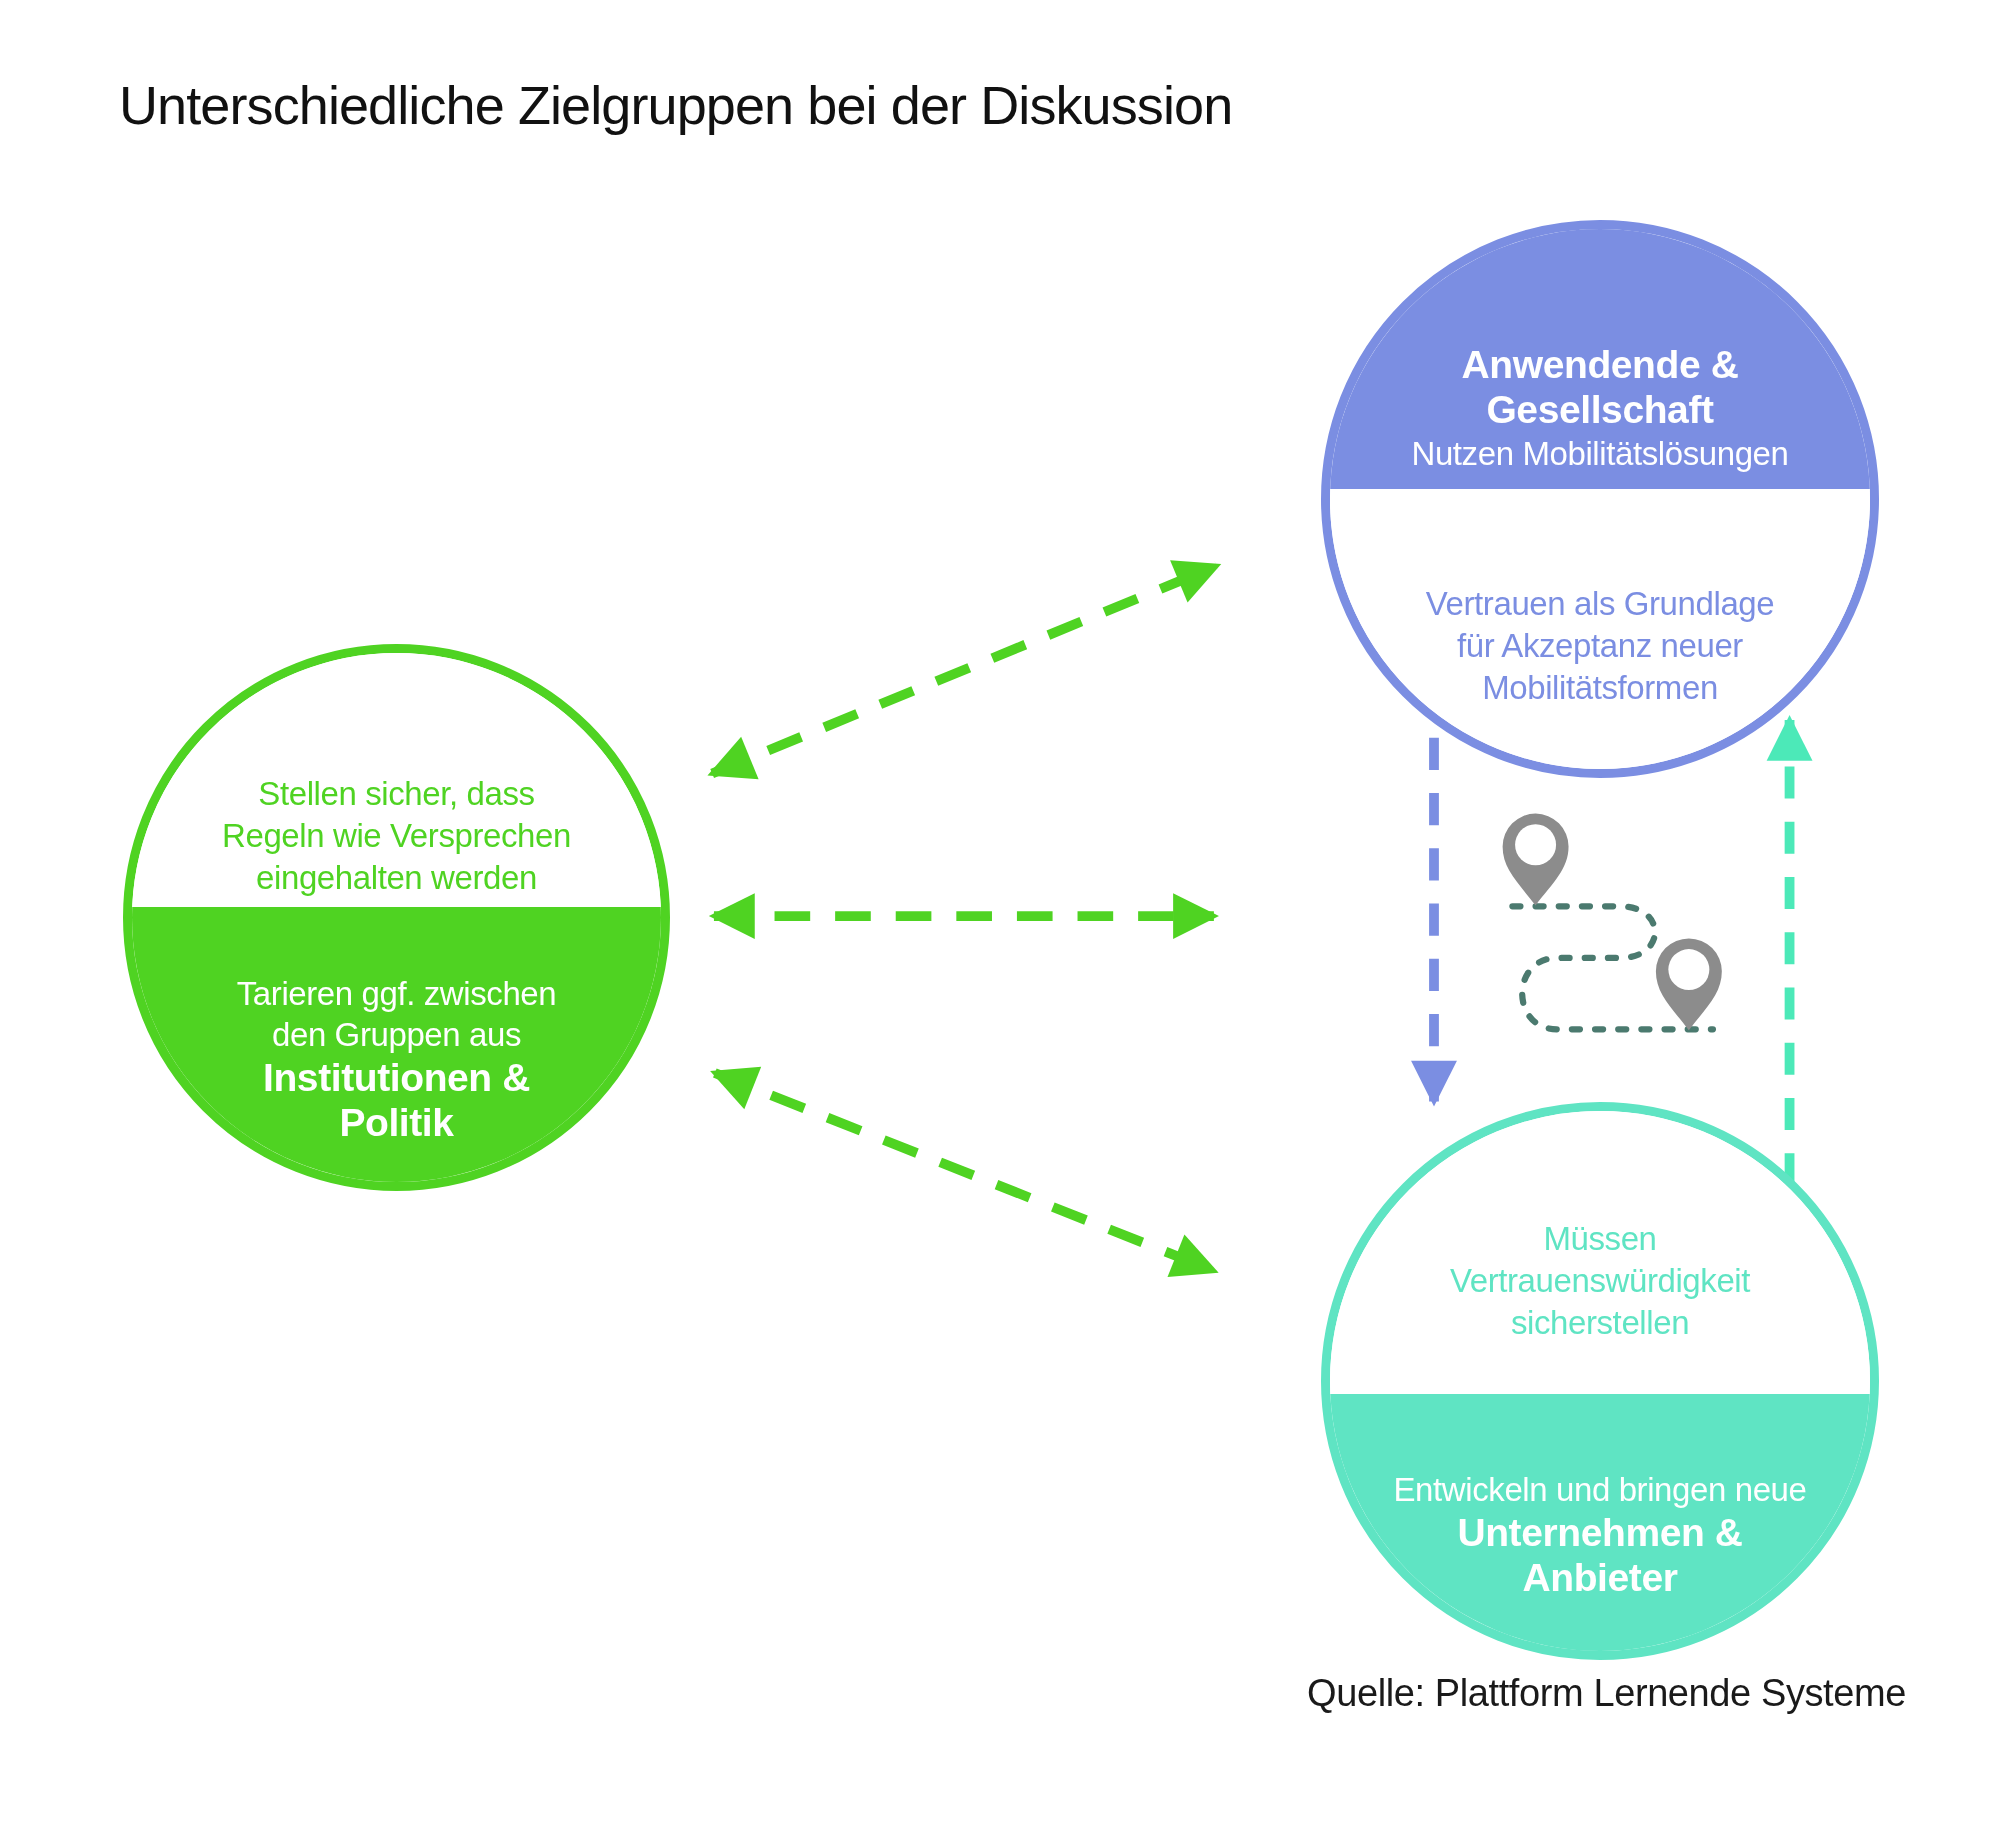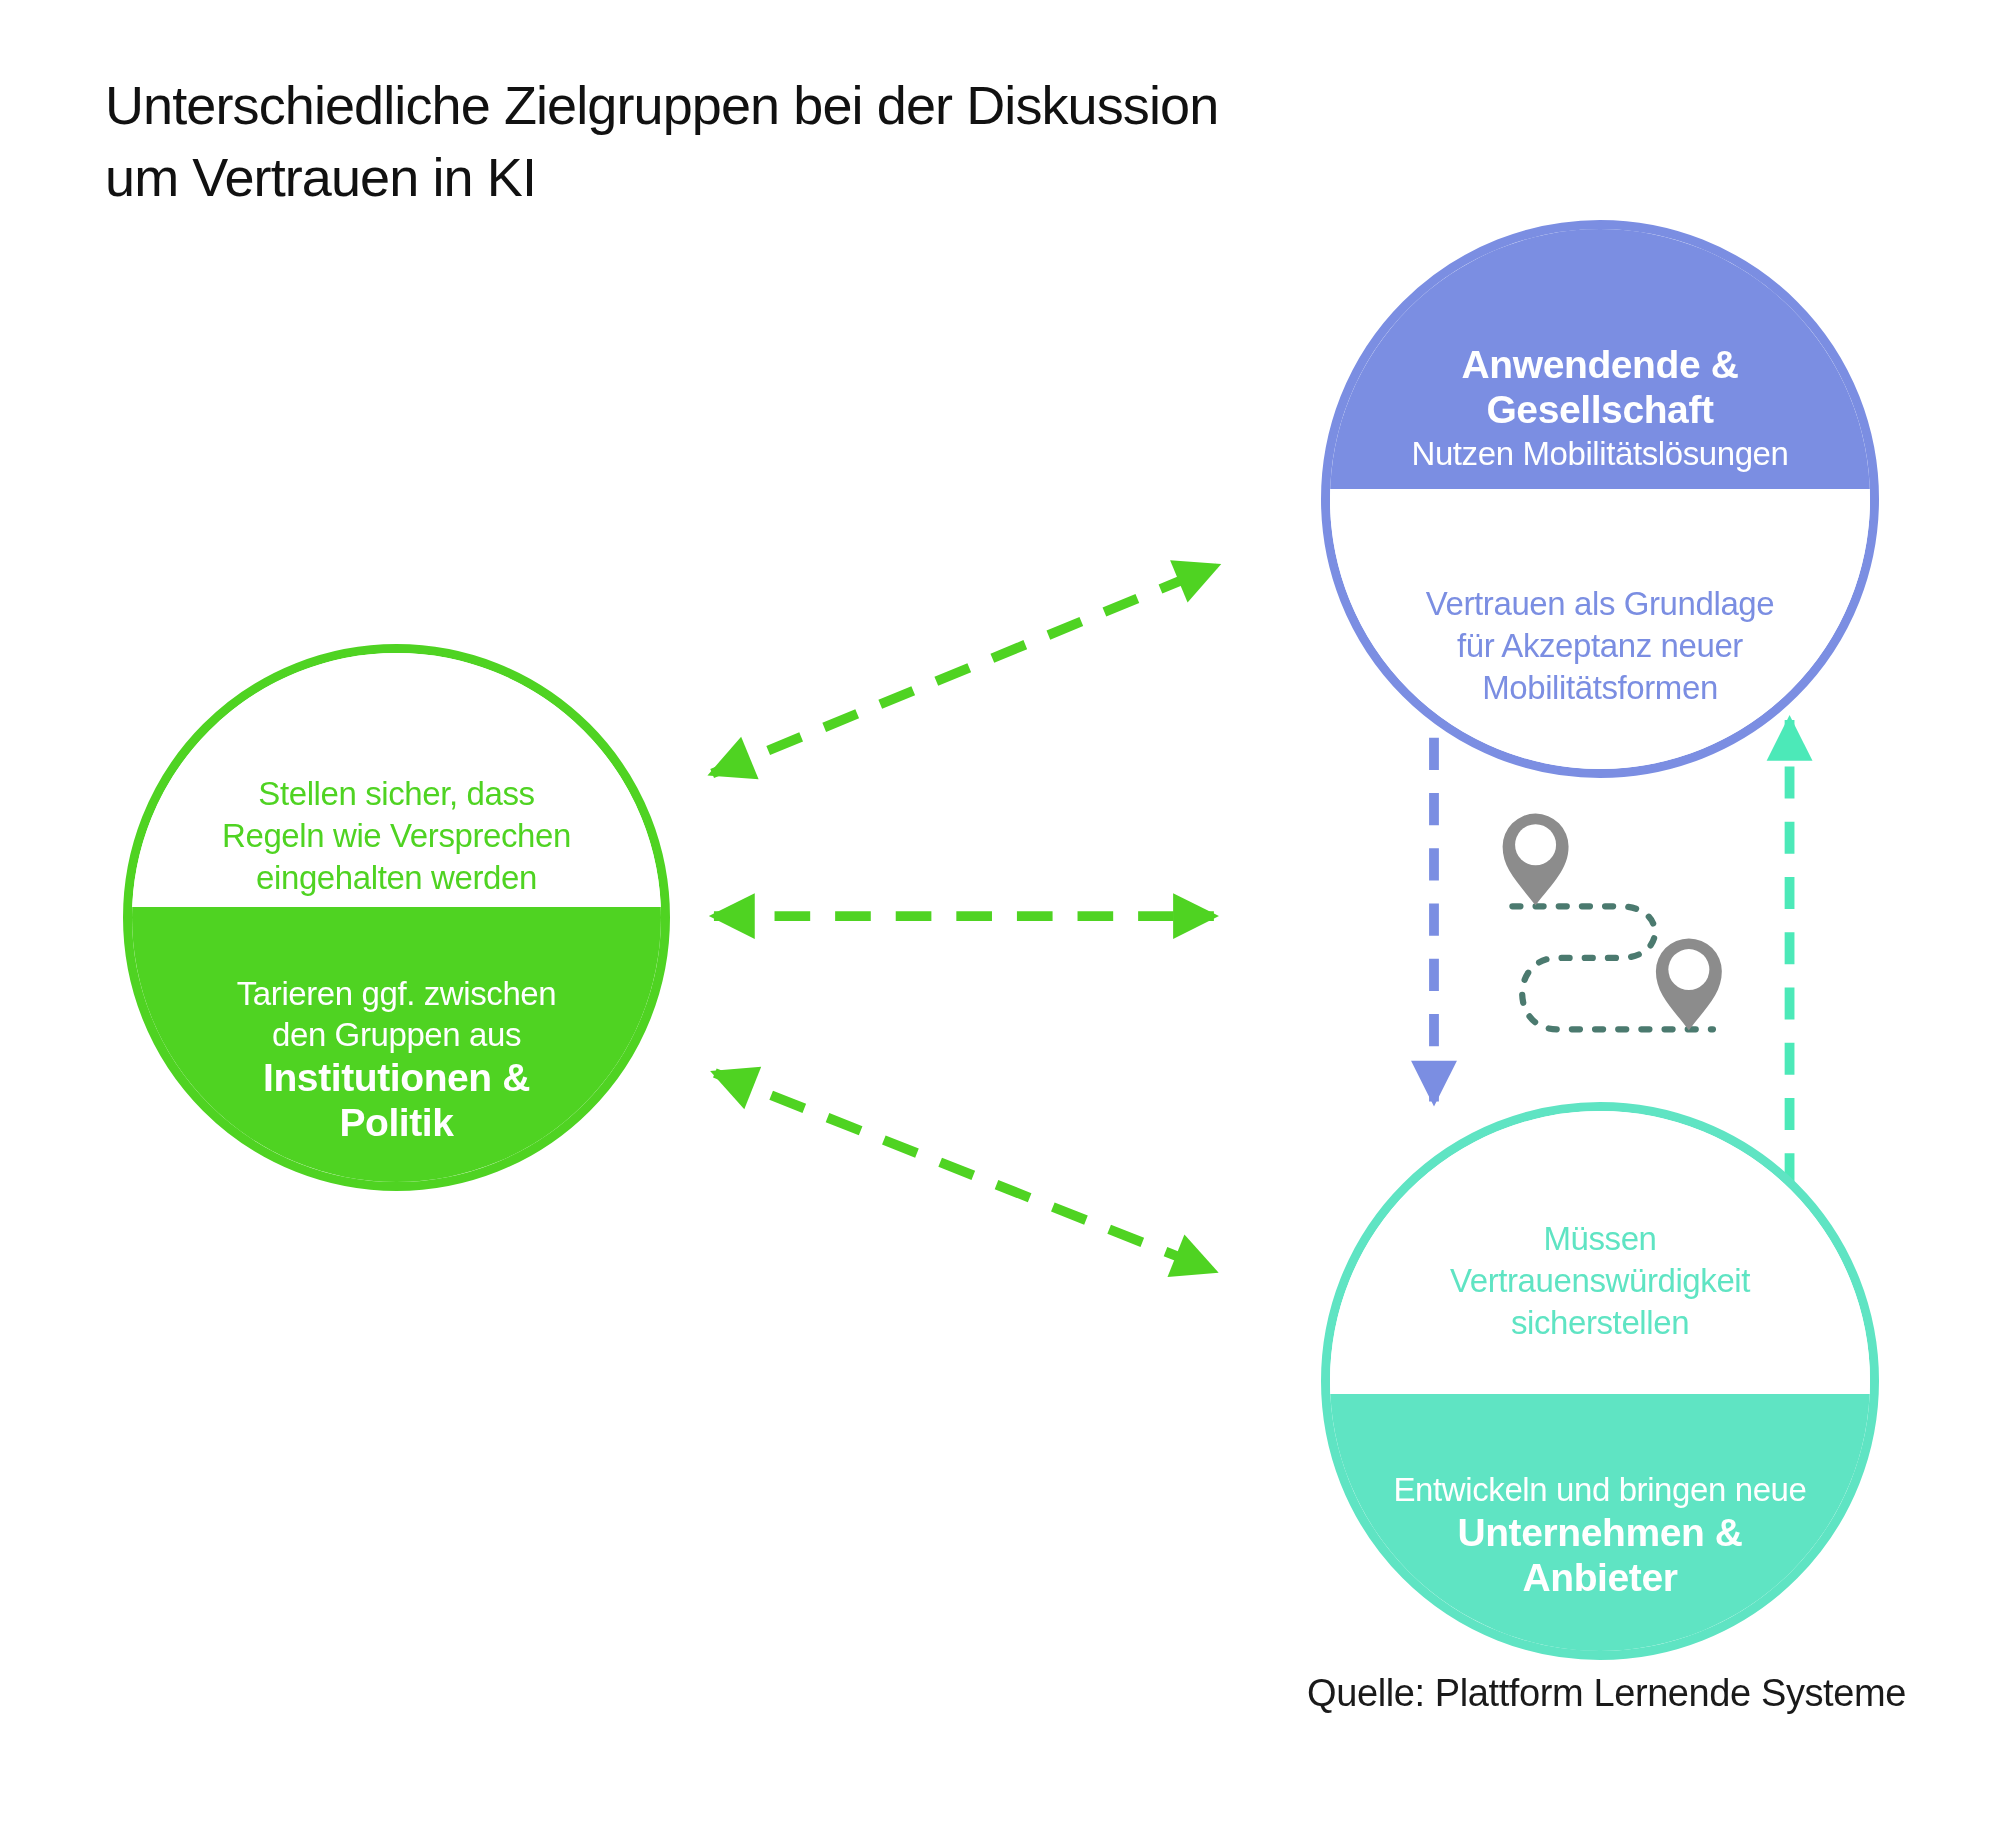--- a/index.html
+++ b/index.html
@@ -1,21 +1,21 @@
 <!DOCTYPE html>
 <html style="font-size:14.3px"><head>
 <meta charset="utf-8">
 <style>
   html,body{margin:0;padding:0;}
   body{
     width:2000px;height:1842px;position:relative;background:#ffffff;
     font-family:"Liberation Sans", sans-serif;overflow:hidden;
   }
   .title{
-    position:absolute;left:105px;top:70px;color:#111111;
+    position:absolute;left:119px;top:70px;color:#111111;
     font-size:54px;line-height:1.33;letter-spacing:-0.9px;font-weight:400;
   }
   .overlay{position:absolute;left:0;top:0;width:2000px;height:1842px;}
   .circle{
     position:absolute;box-sizing:border-box;border-radius:50%;
     overflow:hidden;display:flex;flex-direction:column;
     border:9.8px solid var(--c);background:#ffffff;
   }
   .half{
     height:50%;display:flex;flex-direction:column;align-items:center;
@@ -30,21 +30,20 @@
   .source{
     position:absolute;top:1672px;right:94px;color:#1a1a1a;
     font-size:38px;letter-spacing:-0.4px;text-align:right;
   }
 </style>
 </head>
 <body>
 
 <div class="title">
   <div>Unterschiedliche Zielgruppen bei der Diskussion</div>
-  <div>um Vertrauen in KI</div>
 </div>
 
 <svg class="overlay" viewBox="0 0 2244 2067" xmlns="http://www.w3.org/2000/svg" aria-hidden="true">
   <defs>
     <marker id="mg" viewBox="0 0 10 10" refX="8.5" refY="5" markerWidth="5.2" markerHeight="5.2" orient="auto-start-reverse" markerUnits="strokeWidth">
       <path d="M0.5,0.5 L9.5,5 L0.5,9.5 z" fill="#4fd322"></path>
     </marker>
     <marker id="mb" viewBox="0 0 10 10" refX="8.5" refY="5" markerWidth="5.2" markerHeight="5.2" orient="auto-start-reverse" markerUnits="strokeWidth">
       <path d="M0.5,0.5 L9.5,5 L0.5,9.5 z" fill="#7b8ee2"></path>
     </marker>

